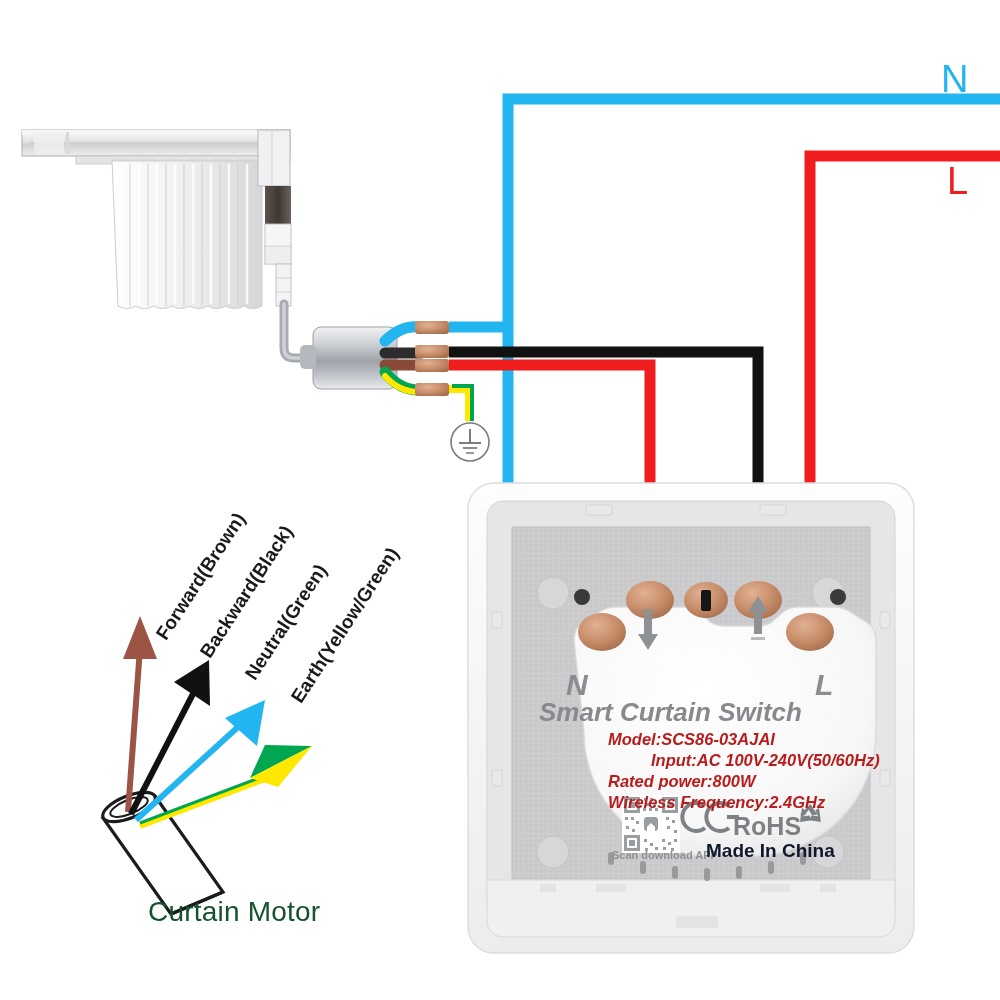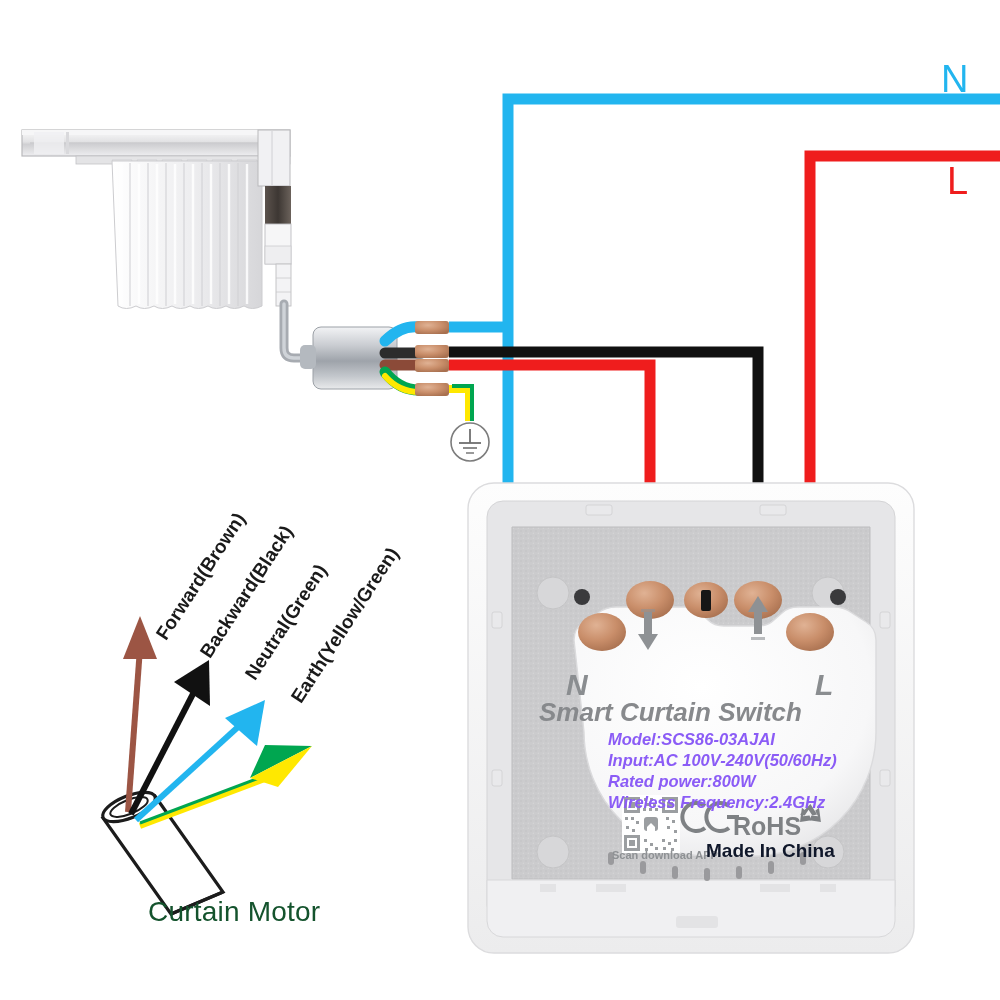--- a/index.html
+++ b/index.html
@@ -21,22 +21,22 @@
   #lbl-backward{left:205px;top:645px;}
   #lbl-neutral{left:250px;top:667px;}
   #lbl-earth{left:296px;top:690px;}
 
   #lbl-motor{left:148px;top:896px;font-size:28px;color:#14532d;letter-spacing:.2px;}
 
   
   #txt-n{left:566px;top:668px;font-size:30px;font-weight:700;font-style:italic;color:#8a8d90;}
   #txt-l{left:815px;top:668px;font-size:30px;font-weight:700;font-style:italic;color:#8a8d90;}
   #txt-title{left:539px;top:697px;font-size:26px;font-weight:700;font-style:italic;color:#87898c;}
-  .spec{left:608px;font-size:16.5px;font-weight:700;font-style:italic;color:#8b5cf6;}
-  #spec0{top:730px;} #spec1{top:751px;} #spec2{top:772px;} #spec3{top:793px;}
+  .spec{left:608px;font-size:16.5px;font-weight:700;font-style:italic;color:#b91c1c;}
+  #spec0{top:730px;} #spec1{top:751px;margin-left:43px;} #spec2{top:772px;} #spec3{top:793px;}
   #txt-scan{left:612px;top:849px;font-size:11px;font-weight:700;color:#8e9194;}
   #txt-made{left:706px;top:840px;font-size:19px;font-weight:700;color:#0f172a;}
   #txt-rohs{left:733px;top:812px;font-size:25px;font-weight:700;color:#7e8184;text-align:center;}
 </style>
 </head>
 <body>
 
 <div id="stage">
 
 <svg width="1000" height="1000" viewBox="0 0 1000 1000">

